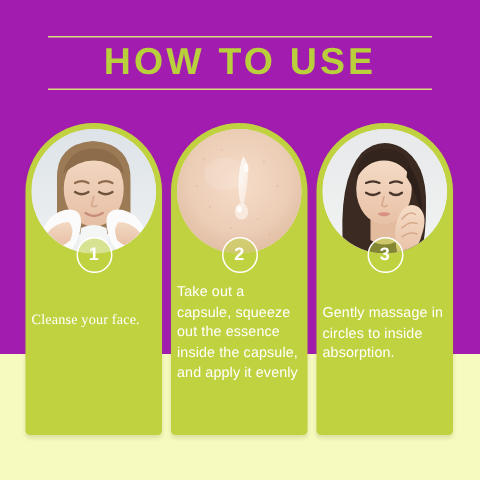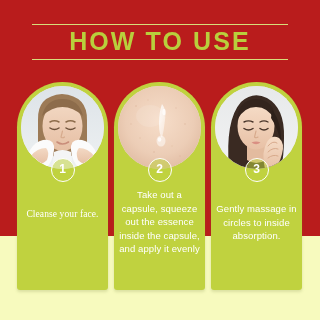--- a/index.html
+++ b/index.html
@@ -12,21 +12,21 @@
     overflow: hidden;
     background: #f7fabe;
     font-family: "Liberation Sans", sans-serif;
     -webkit-font-smoothing: antialiased;
   }
 
   .poster {
     position: relative;
     width: 320px;
     height: 236px;
-    background: #b91c1c;
+    background: #a21caf;
     box-sizing: border-box;
   }
 
   
   .header {
     position: absolute;
     left: 0;
     top: 18px;
     width: 320px;
     height: 48px;
@@ -107,21 +107,20 @@
     font-weight: bold;
     line-height: 21px;
     text-align: center;
     box-sizing: border-box;
   }
 
   .caption {
     position: absolute;
     left: 4px;
     width: 83px;
-    text-align: center;
     color: #ffffff;
     font-size: 9.5px;
     line-height: 13.5px;
     letter-spacing: 0.1px;
   }
   .cap-1 { top: 126px; font-family: Liberation Serif, serif; }
   .cap-2 { top: 106px; }
   .cap-3 { top: 120px; }
 </style>
 </head>

